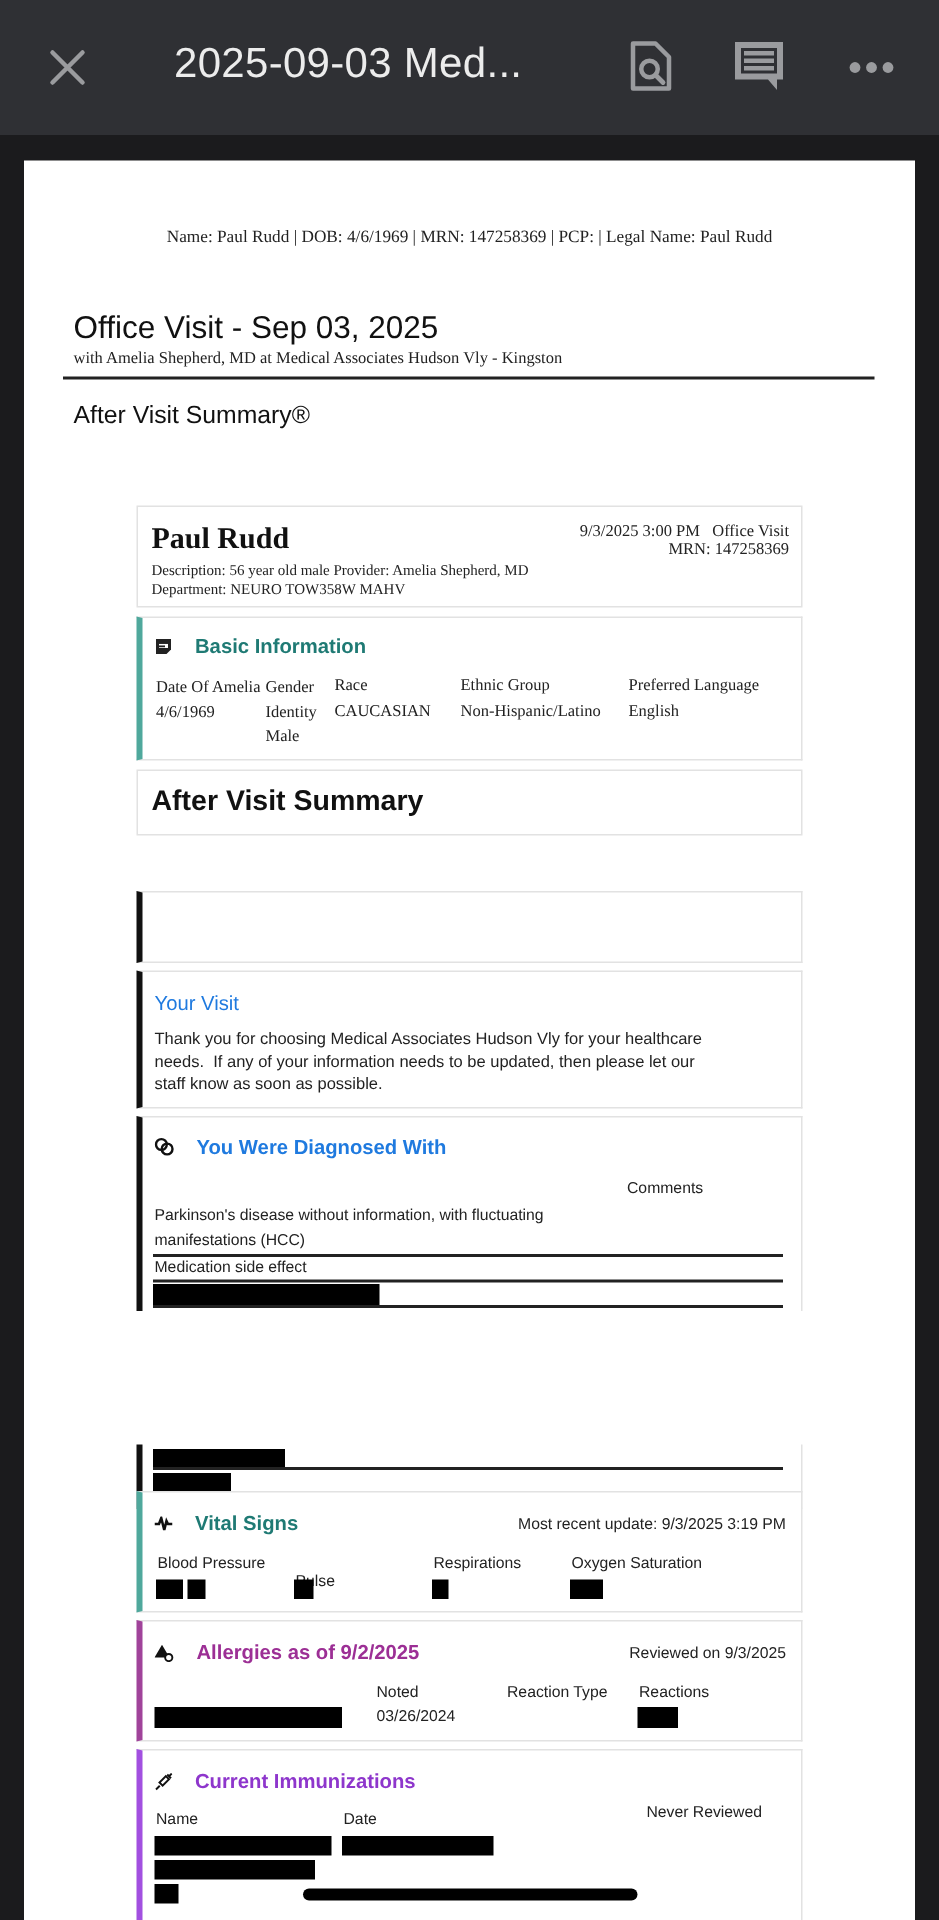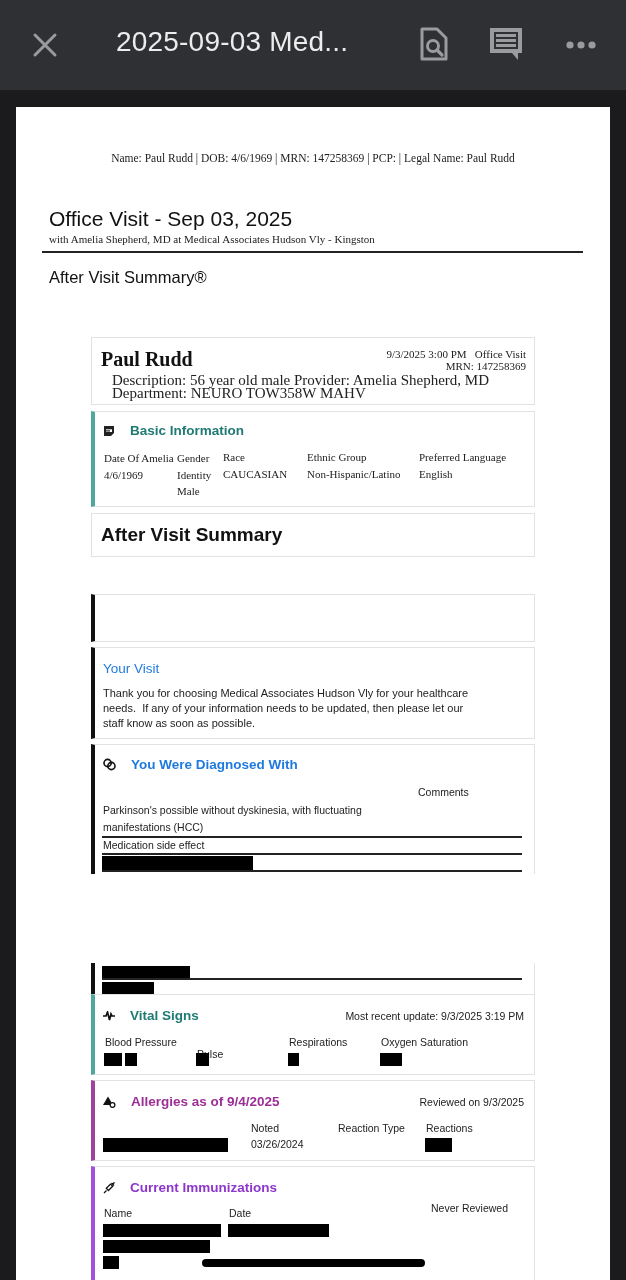--- a/index.html
+++ b/index.html
@@ -29,21 +29,21 @@
   .avs-title { position: absolute; left: 33px; top: 161px; font-size: 16.5px; color: #111; }
 
   .card { position: absolute; left: 75px; width: 444px; background: #fff; border: 1.5px solid #e2e2e2; }
   .card.bar-teal { border-left: 4px solid #4fa89c; }
   .card.bar-black { border-left: 4px solid #111; margin-top: 32px; }
   .card.bar-magenta { border-left: 4px solid #a0439a; }
   .card.bar-purple { border-left: 4px solid #a250e0; }
 
   .hdr-name { position: absolute; left: 9px; top: 10px; font-size: 20px; font-weight: bold; color: #111; }
   .hdr-right { position: absolute; right: 8px; top: 10px; font-size: 11px; text-align: right; color: #222; line-height: 12px; }
-  .hdr-desc { position: absolute; left: 20px; top: 36px; font-size: 15px; color: #222; line-height: 13px; }
+  .hdr-desc { position: absolute; left: 9px; top: 36px; font-size: 10px; color: #222; line-height: 13px; }
 
   .sec-title { position: absolute; left: 9px; font-size: 13.5px; font-weight: bold; display: flex; align-items: center; gap: 15px; }
   .teal { color: #1f7a74; }
   .blue { color: #1f7adf; }
   .magenta { color: #9c2f95; }
   .purple { color: #8e36cc; }
   .sec-title svg { flex: none; }
 
   .col { position: absolute; font-size: 11px; color: #222; line-height: 16.5px; }
   .sans-sm { font-size: 10.5px; color: #222; }
@@ -158,21 +158,21 @@
   <div class="card bar-black" style="top:605px; height:130px; border-bottom:none;">
     <div class="sec-title blue" style="top:12px; left:8px;">
       <svg width="13" height="13" viewBox="0 0 13 13">
         <circle cx="4.6" cy="5" r="3.6" fill="none" stroke="#111" stroke-width="1.6"></circle>
         <circle cx="8.4" cy="8" r="3.6" fill="none" stroke="#111" stroke-width="1.6"></circle>
       </svg>
       <span>You Were Diagnosed With</span>
     </div>
     <div class="sans-sm" style="position:absolute; left:323px; top:41px;">Comments</div>
     <div class="sans-sm" style="position:absolute; left:8px; top:57px; line-height:16.5px;">
-      <div>Parkinson's possible without dyskinesia, with fluctuating</div>
+      <div>Parkinson's disease without information, with fluctuating</div>
       <div>manifestations (HCC)</div>
     </div>
     <div class="rule" style="left:7px; top:91px; width:420px;"></div>
     <div class="sans-sm" style="position:absolute; left:8px; top:94px;">Medication side effect</div>
     <div class="rule" style="left:7px; top:108px; width:420px;"></div>
     <div class="redact" style="left:7px; top:111px; width:151px; height:14px;"></div>
     <div class="rule" style="left:7px; top:125px; width:420px;"></div>
   </div>
 </div>
 
@@ -202,21 +202,21 @@
     <div class="redact" style="left:193px; top:58px; width:11px; height:13px;"></div>
     <div class="redact" style="left:285px; top:58px; width:22px; height:13px;"></div>
   </div>
 
   <div class="card bar-magenta" style="top:187px; height:81px;">
     <div class="sec-title magenta" style="top:13px; left:8px;">
       <svg width="13" height="12" viewBox="0 0 13 12">
         <path d="M5 0.5 L10 9 H0 Z" fill="#111"></path>
         <circle cx="9.5" cy="9" r="2.4" fill="#fff" stroke="#111" stroke-width="1.3"></circle>
       </svg>
-      <span>Allergies as of 9/4/2025</span>
+      <span>Allergies as of 9/2/2025</span>
     </div>
     <div class="sans-sm" style="position:absolute; right:10px; top:15px;">Reviewed on 9/3/2025</div>
     <div class="sans-sm" style="position:absolute; left:156px; top:41px;">Noted</div>
     <div class="sans-sm" style="position:absolute; left:243px; top:41px;">Reaction Type</div>
     <div class="sans-sm" style="position:absolute; left:331px; top:41px;">Reactions</div>
     <div class="redact" style="left:8px; top:57px; width:125px; height:14px;"></div>
     <div class="sans-sm" style="position:absolute; left:156px; top:57px;">03/26/2024</div>
     <div class="redact" style="left:330px; top:57px; width:27px; height:14px;"></div>
   </div>
 

